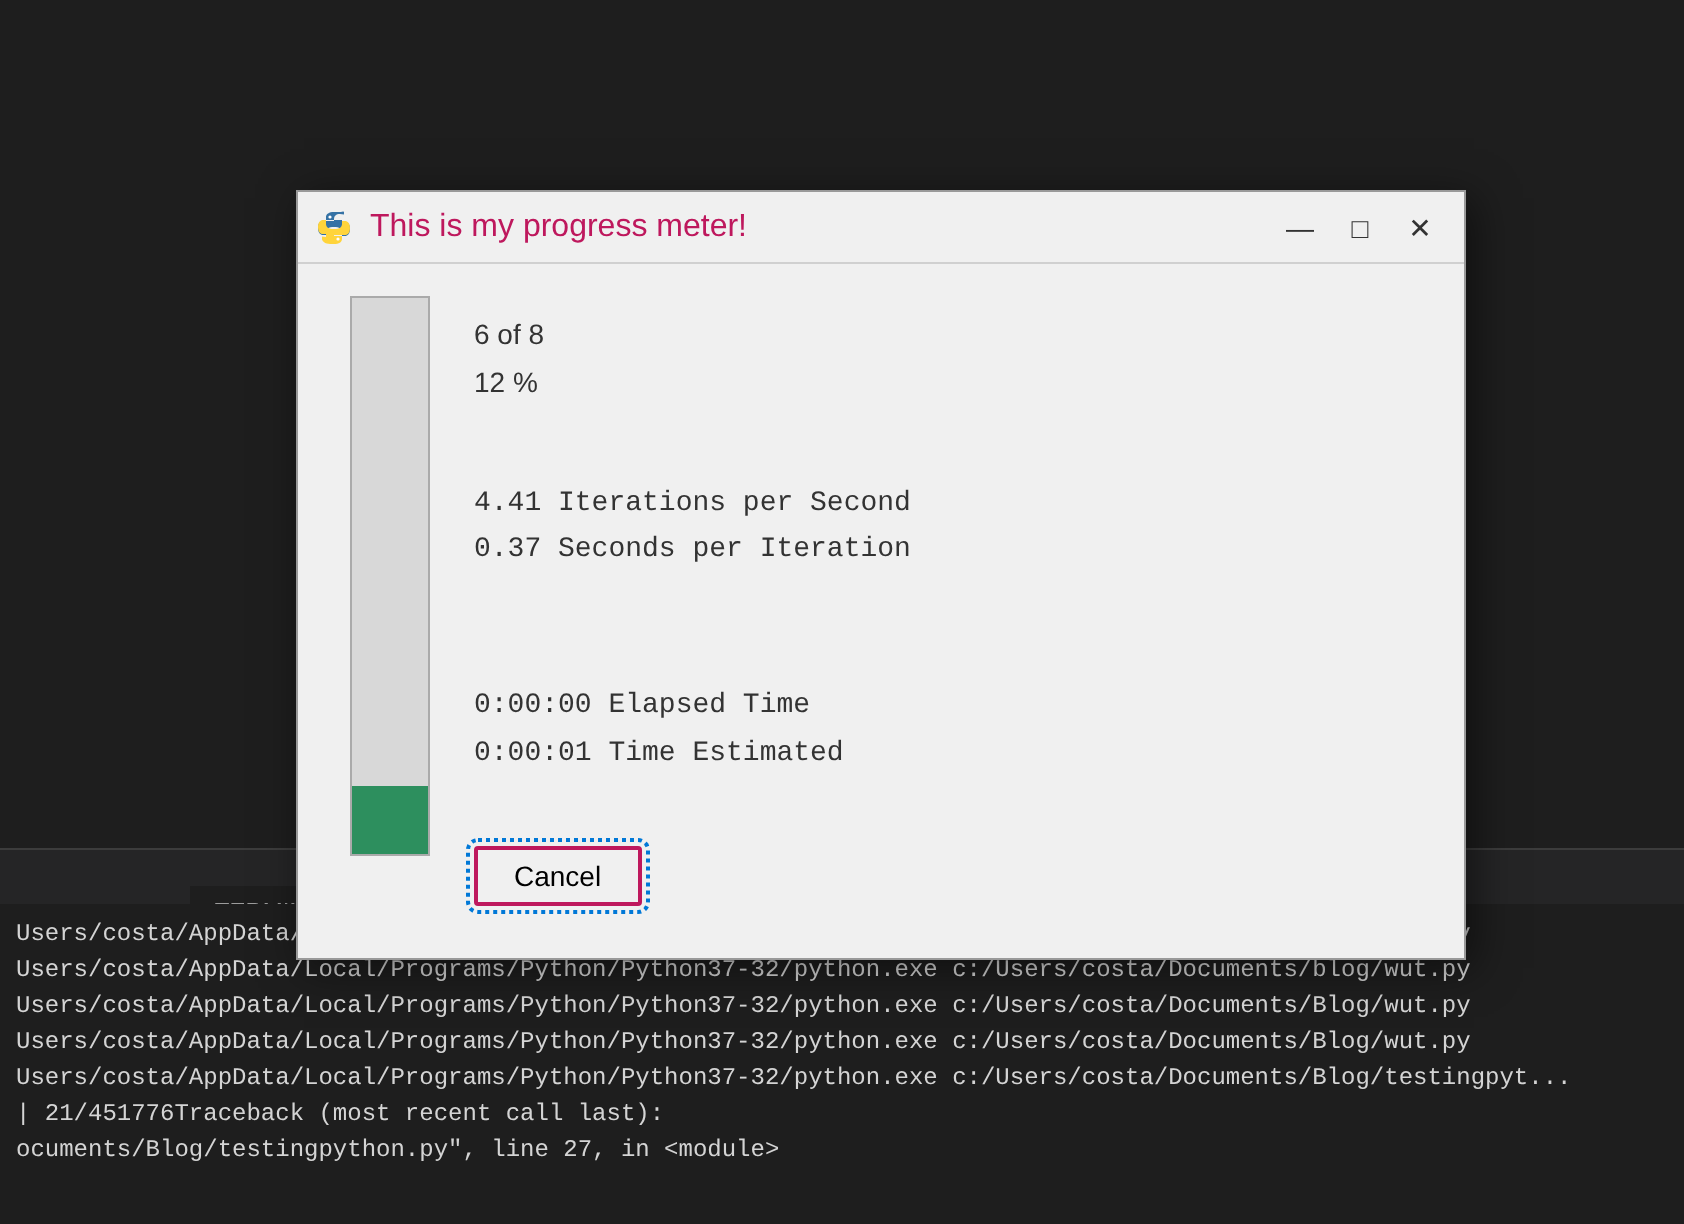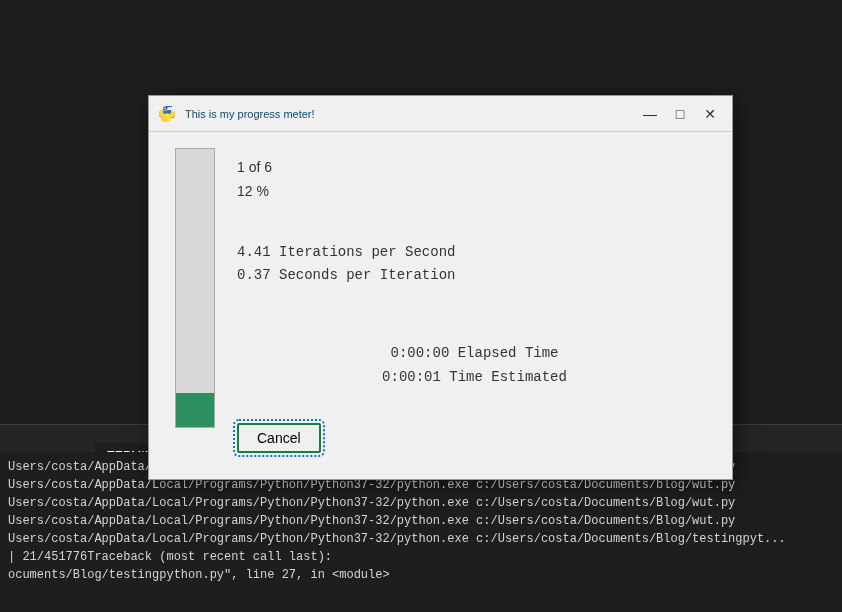--- a/index.html
+++ b/index.html
@@ -101,22 +101,22 @@
 
     .dialog-icon {
       width: 20px;
       height: 20px;
       margin-right: 8px;
       flex-shrink: 0;
     }
 
     .dialog-title-text {
       flex: 1;
-      font-size: 11px;
-      color: #0c4a6e;
+      font-size: 16px;
+      color: #be185d;
     }
 
     .titlebar-buttons {
       display: flex;
       gap: 2px;
     }
 
     .titlebar-btn {
       width: 28px;
       height: 24px;
@@ -188,21 +188,21 @@
     .cancel-area {
       display: flex;
       align-items: flex-end;
       padding-bottom: 10px;
     }
 
     .cancel-btn {
       padding: 5px 18px;
       font-size: 14px;
       background: #f0f0f0;
-      border: 2px solid #15803d;
+      border: 2px solid #be185d;
       border-radius: 2px;
       cursor: pointer;
       color: #000;
       outline: 2px dotted #0078d7;
       outline-offset: 2px;
     }
   </style>
 </head>
 <body>
 
@@ -262,30 +262,30 @@
   <div class="dialog-content">
 
     <div class="progress-bar-container">
       <div class="progress-bar-track">
         <div class="progress-bar-fill" style="height: 34px;"></div>
       </div>
     </div>
 
     <div class="dialog-stats">
       <div>
-        <div class="stat-line">1 of 6</div>
+        <div class="stat-line">6 of 8</div>
         <div class="stat-line">12 %</div>
       </div>
 
       <div class="stats-group" style="margin-top: 16px;">
         <div class="stat-line">4.41 Iterations per Second</div>
         <div class="stat-line">0.37 Seconds per Iteration</div>
       </div>
 
-      <div class="stats-group" style="margin-top: 21px; text-align: center;">
+      <div class="stats-group" style="margin-top: 21px;">
         <div class="stat-line">0:00:00 Elapsed Time</div>
         <div class="stat-line">0:00:01 Time Estimated</div>
       </div>
 
       <div class="cancel-area">
         <button class="cancel-btn">Cancel</button>
       </div>
     </div>
   </div>
 </div>

